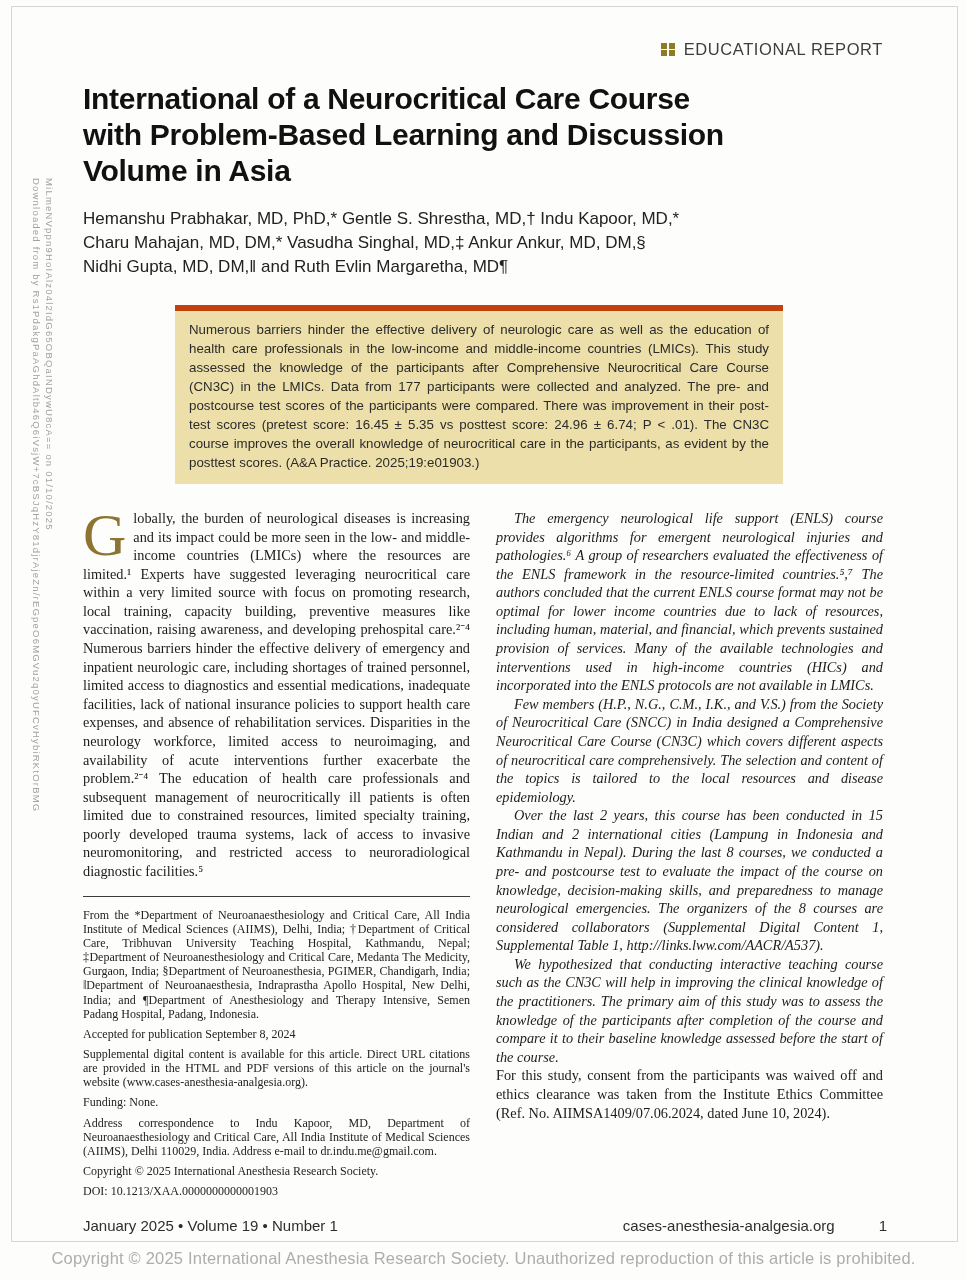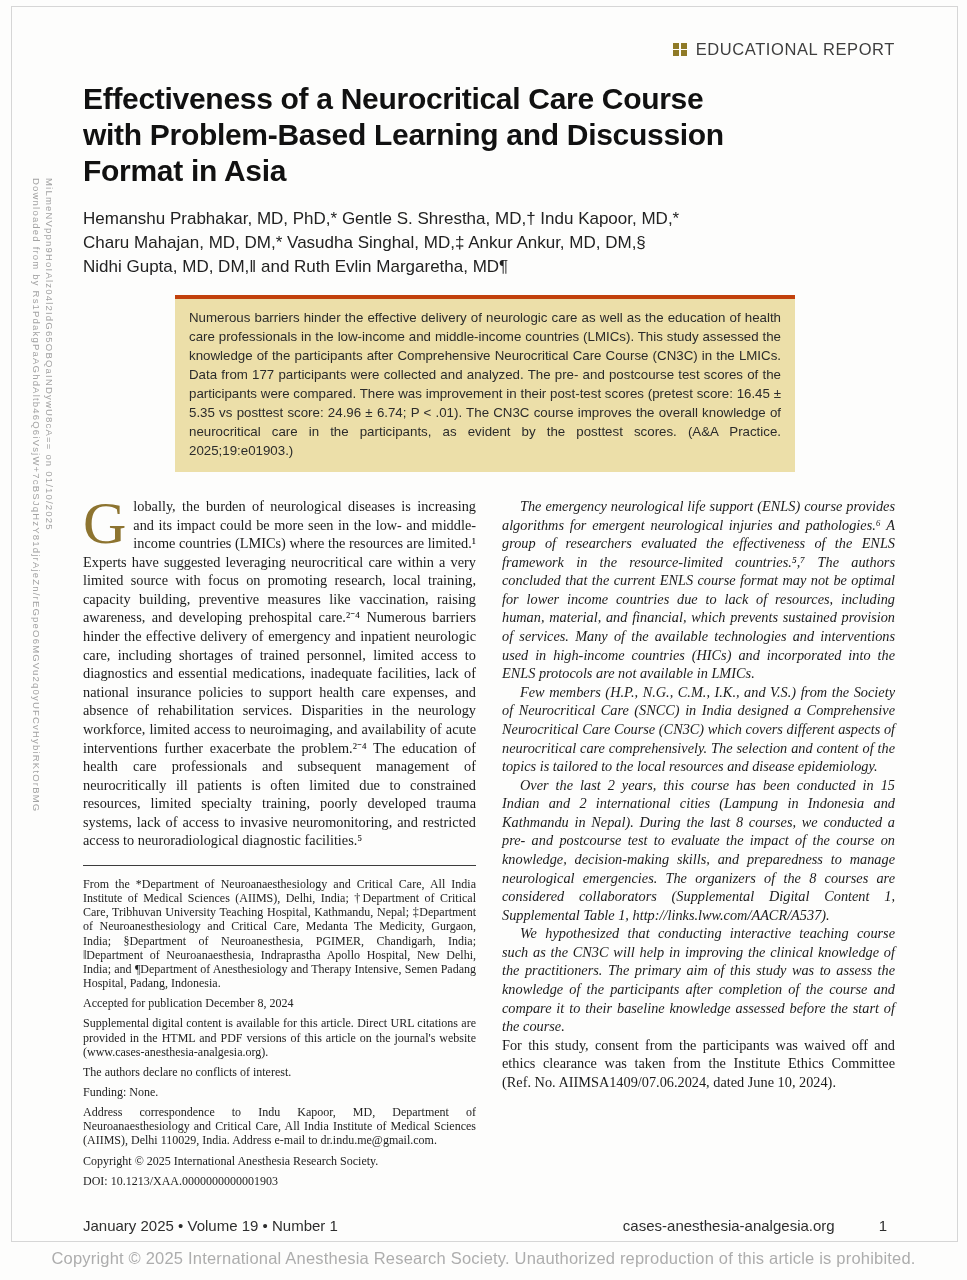--- a/index.html
+++ b/index.html
@@ -15,21 +15,21 @@
   }
   
   .sidebar-stamp{
     position:absolute;left:30px;top:178px;height:885px;
     writing-mode:vertical-lr;
     font-family:"Liberation Sans", sans-serif;
     font-size:9.5px;letter-spacing:1.2px;color:#a2a2a2;
     line-height:13px;white-space:nowrap;
   }
   .content{
-    position:absolute;left:83px;right:72px;top:40px;
+    position:absolute;left:83px;right:84px;top:40px;
   }
   .eyebrow{
     display:flex;justify-content:flex-end;align-items:center;gap:9px;
     font-family:"Liberation Sans", sans-serif;
     font-size:16.5px;color:#3e3e3e;letter-spacing:0.6px;
   }
   .eyebrow-icon{
     display:grid;grid-template-columns:6px 6px;grid-template-rows:6px 6px;gap:1.5px;
   }
   .eyebrow-icon span{background:#8f7a26;display:block;}
@@ -38,23 +38,23 @@
     font-family:"Liberation Sans", sans-serif;
     font-weight:bold;font-size:30px;line-height:36px;
     letter-spacing:-0.3px;color:#111;
   }
   .authors{
     margin-top:18px;
     font-family:Liberation Sans, sans-serif;
     font-size:17px;line-height:24px;color:#222;
   }
   .abstract-box{
-    margin:16px 100px 0 92px;
+    margin:26px 100px 0 92px;
     background:#ecdfa9;
-    border-top:4px solid #c2410c;
+    border-top:6px solid #c2410c;
     padding:9px 14px 12px 14px;
     font-family:"Liberation Sans", sans-serif;
     font-size:13.3px;line-height:1.43;color:#2b2b2b;
     text-align:justify;
   }
   .columns{
     display:flex;gap:26px;margin-top:25px;
   }
   .col{
     width:393px;
@@ -111,45 +111,44 @@
     <span class="eyebrow-icon">
       <span></span>
         <span></span>
         <span></span>
         <span></span>
     </span>
     <span>EDUCATIONAL REPORT</span>
   </div>
 
   <div class="title">
-      <div>Effectiveness of a Neurocritical Care Course</div>
+      <div>International of a Neurocritical Care Course</div>
       <div>with Problem-Based Learning and Discussion</div>
-      <div>Format in Asia</div>
+      <div>Volume in Asia</div>
     </div>
 
   <div class="authors">
       <div>Hemanshu Prabhakar, MD, PhD,* Gentle S. Shrestha, MD,† Indu Kapoor, MD,*</div>
       <div>Charu Mahajan, MD, DM,* Vasudha Singhal, MD,‡ Ankur Ankur, MD, DM,§</div>
       <div>Nidhi Gupta, MD, DM,‖ and Ruth Evlin Margaretha, MD¶</div>
     </div>
 
   <div class="abstract-box">
     <span>Numerous barriers hinder the effective delivery of neurologic care as well as the education of health care professionals in the low-income and middle-income countries (LMICs). This study assessed the knowledge of the participants after Comprehensive Neurocritical Care Course (CN3C) in the LMICs. Data from 177 participants were collected and analyzed. The pre- and postcourse test scores of the participants were compared. There was improvement in their post-test scores (pretest score: 16.45 ± 5.35 vs posttest score: 24.96 ± 6.74; P &lt; .01). The CN3C course improves the overall knowledge of neurocritical care in the participants, as evident by the posttest scores.    (A&amp;A Practice. 2025;19:e01903.)</span>
   </div>
 
   <div class="columns">
 
     <div class="col">
       <p><span class="dropcap">G</span><span>lobally, the burden of neurological diseases is increasing and its impact could be more seen in the low- and middle-income countries (LMICs) where the resources are limited.¹ Experts have suggested leveraging neurocritical care within a very limited source with focus on promoting research, local training, capacity building, preventive measures like vaccination, raising awareness, and developing prehospital care.²⁻⁴ Numerous barriers hinder the effective delivery of emergency and inpatient neurologic care, including shortages of trained personnel, limited access to diagnostics and essential medications, inadequate facilities, lack of national insurance policies to support health care expenses, and absence of rehabilitation services. Disparities in the neurology workforce, limited access to neuroimaging, and availability of acute interventions further exacerbate the problem.²⁻⁴ The education of health care professionals and subsequent management of neurocritically ill patients is often limited due to constrained resources, limited specialty training, poorly developed trauma systems, lack of access to invasive neuromonitoring, and restricted access to neuroradiological diagnostic facilities.⁵</span></p>
       <hr class="footnote-rule">
       <div class="footnotes">
           <p>From the *Department of Neuroanaesthesiology and Critical Care, All India Institute of Medical Sciences (AIIMS), Delhi, India; †Department of Critical Care, Tribhuvan University Teaching Hospital, Kathmandu, Nepal; ‡Department of Neuroanesthesiology and Critical Care, Medanta The Medicity, Gurgaon, India; §Department of Neuroanesthesia, PGIMER, Chandigarh, India; ‖Department of Neuroanaesthesia, Indraprastha Apollo Hospital, New Delhi, India; and ¶Department of Anesthesiology and Therapy Intensive, Semen Padang Hospital, Padang, Indonesia.</p>
-          <p>Accepted for publication December 8, 2024</p>
+          <p>Accepted for publication September 8, 2024</p>
           <p>Supplemental digital content is available for this article. Direct URL citations are provided in the HTML and PDF versions of this article on the journal's website (www.cases-anesthesia-analgesia.org).</p>
-          <p>The authors declare no conflicts of interest.</p>
           <p>Funding: None.</p>
           <p>Address correspondence to Indu Kapoor, MD, Department of Neuroanaesthesiology and Critical Care, All India Institute of Medical Sciences (AIIMS), Delhi 110029, India. Address e-mail to dr.indu.me@gmail.com.</p>
           <p>Copyright © 2025 International Anesthesia Research Society.</p>
           <p>DOI: 10.1213/XAA.0000000000001903</p>
         </div>
     </div>
 
     <div class="col">
       <div>
           <p class="indent-para">The emergency neurological life support (ENLS) course provides algorithms for emergent neurological injuries and pathologies.⁶ A group of researchers evaluated the effectiveness of the ENLS framework in the resource-limited countries.⁵,⁷ The authors concluded that the current ENLS course format may not be optimal for lower income countries due to lack of resources, including human, material, and financial, which prevents sustained provision of services. Many of the available technologies and interventions used in high-income countries (HICs) and incorporated into the ENLS protocols are not available in LMICs.</p>

